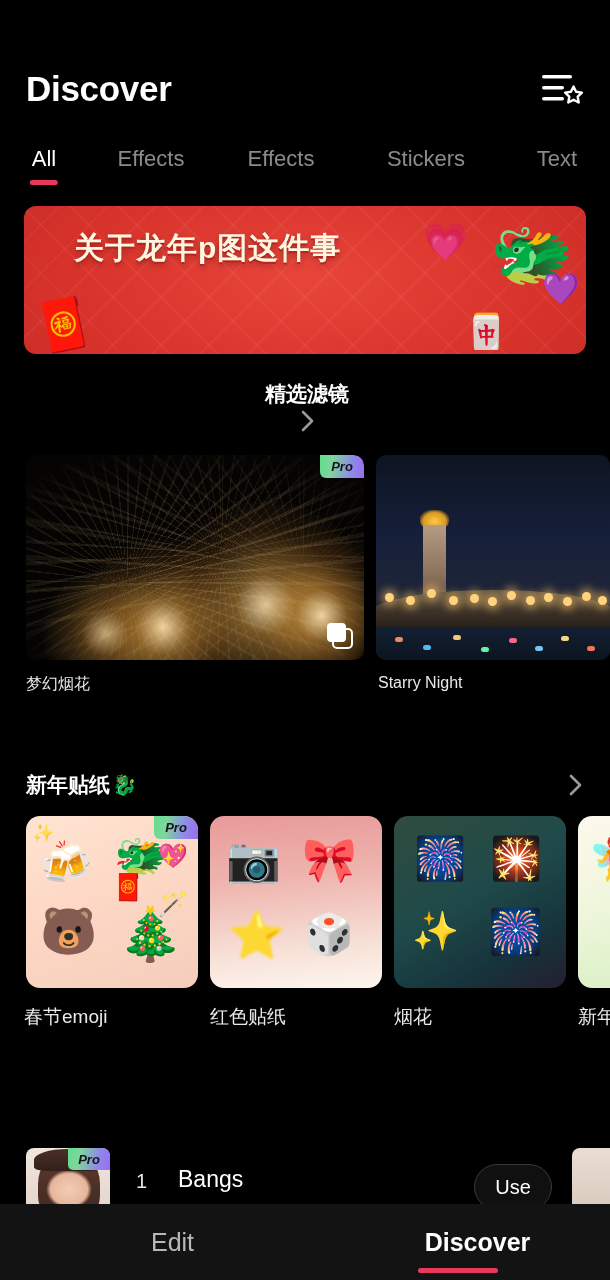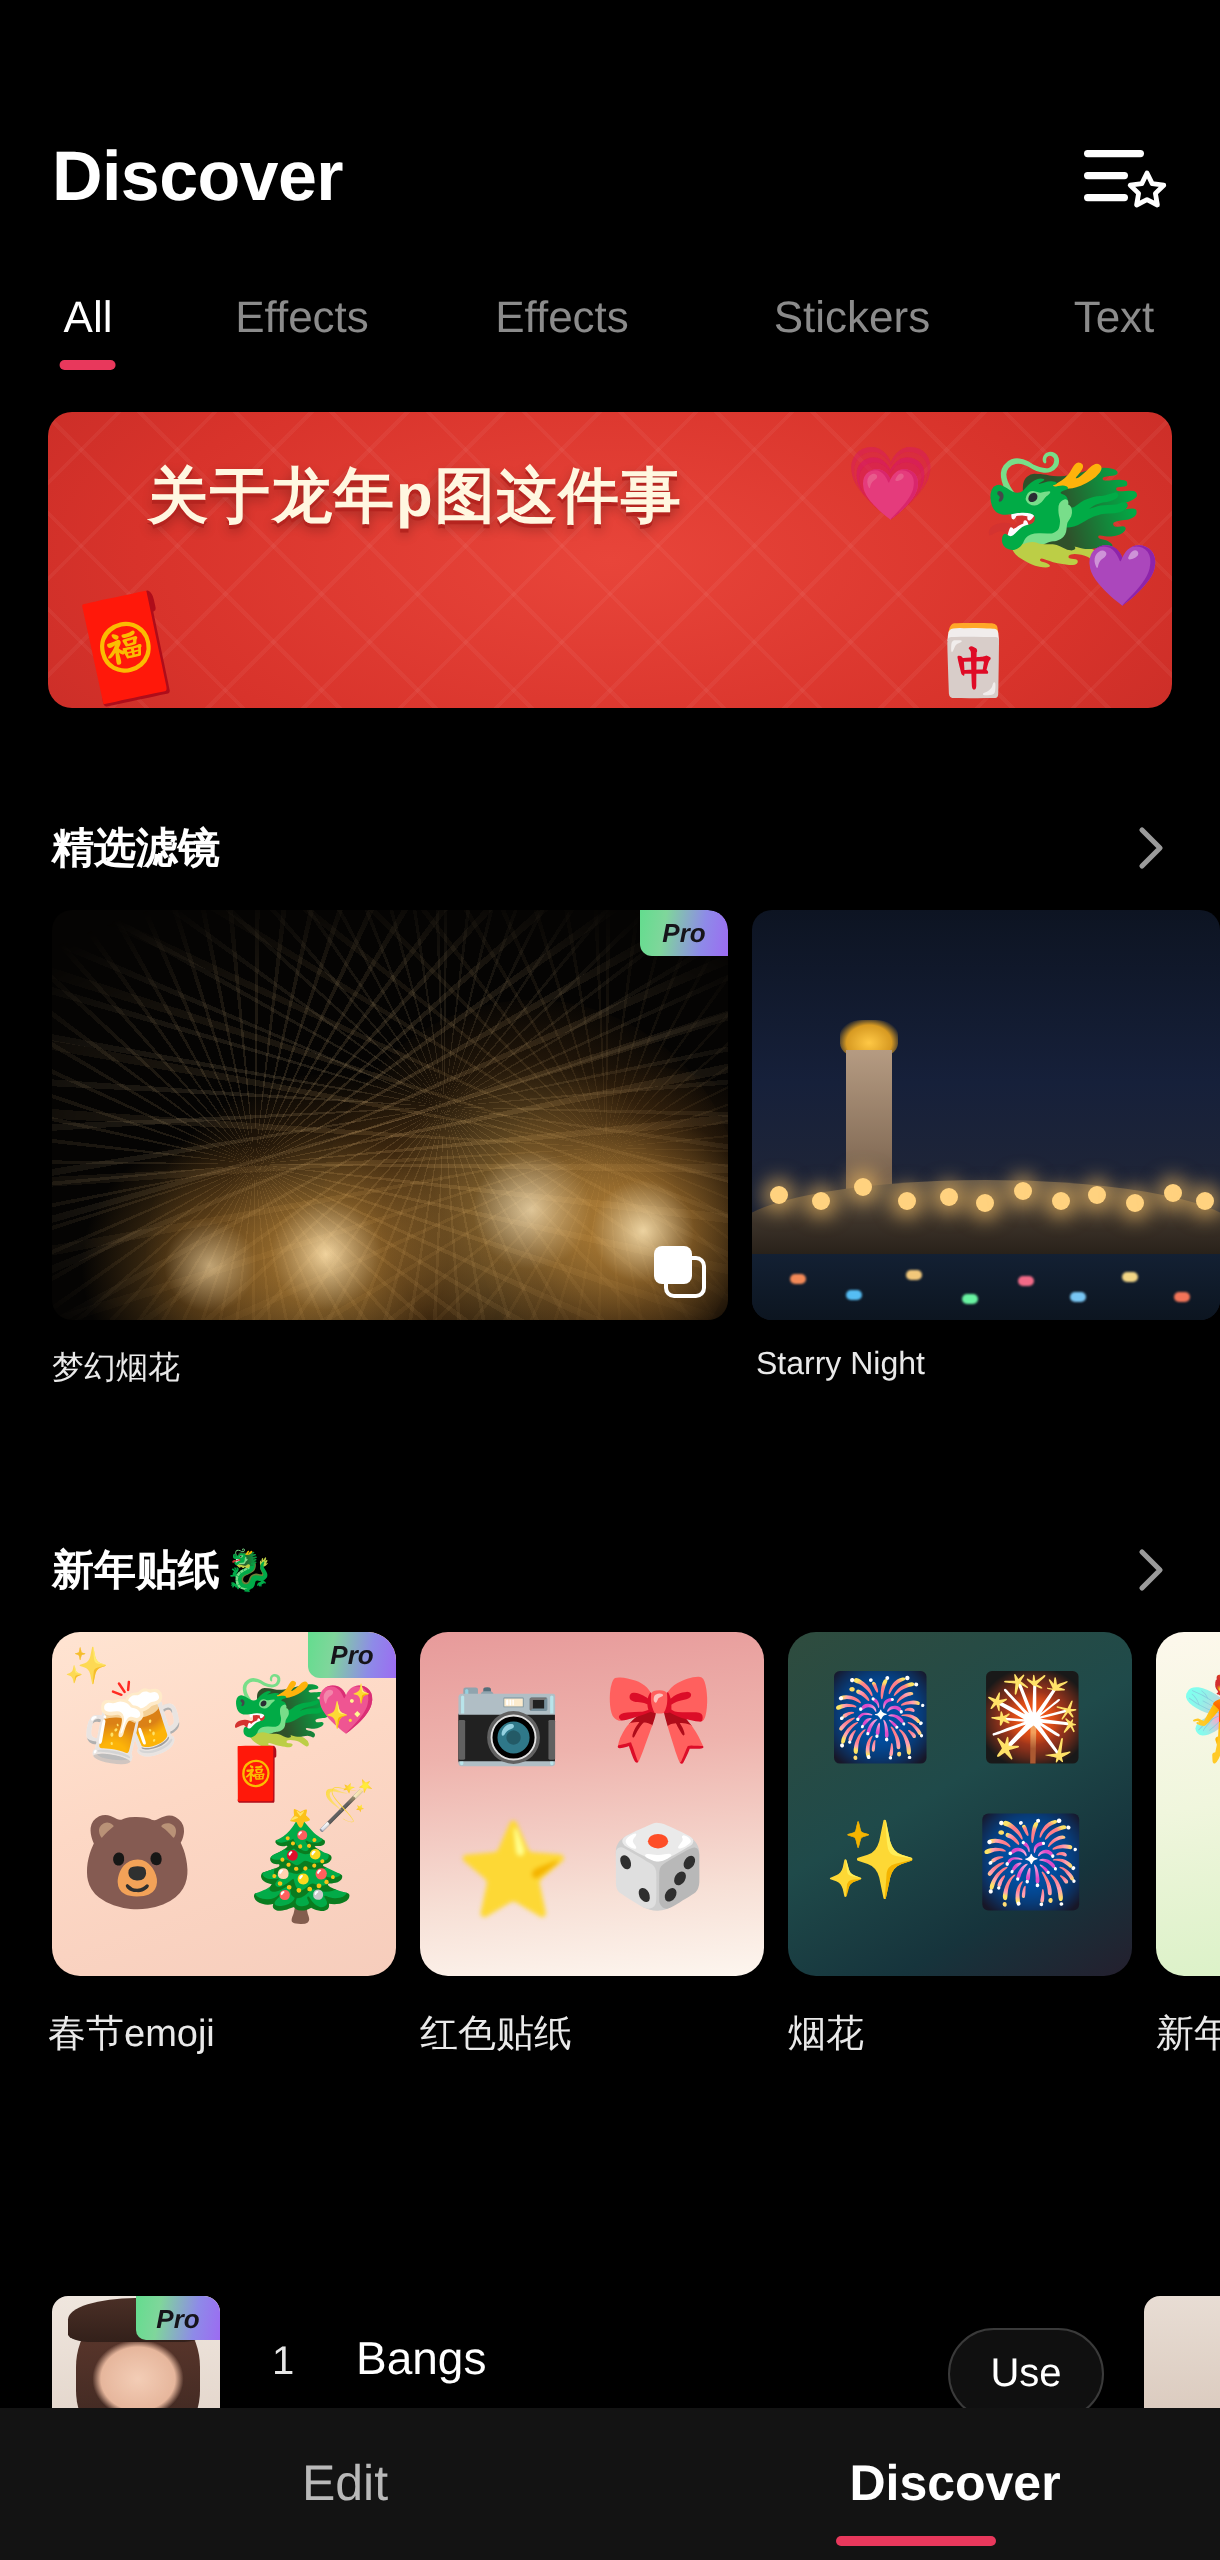--- a/index.html
+++ b/index.html
@@ -244,21 +244,21 @@
     <div class="banner-text">
       <div class="banner-line">关于龙年p图这件事</div>
     </div>
     <span class="em b-dragon">🐲</span>
     <span class="em b-heart1">💗</span>
     <span class="em b-heart2">💜</span>
     <span class="em b-env">🧧</span>
     <span class="em b-card">🀄</span>
   </div>
 
-  <div class="sec-head" style="top:404px;">
+  <div class="sec-head" style="top:380px;flex-direction:column;">
     <div class="sec-title">
       <span>精选滤镜</span>
     </div>
     <div>
       <svg class="chev" viewBox="0 0 26 26">
           <path d="M9 4l9 9-9 9" fill="none" stroke="#9a9a9a" stroke-width="2.6" stroke-linecap="round" stroke-linejoin="round"></path>
         </svg>
     </div>
   </div>
 

